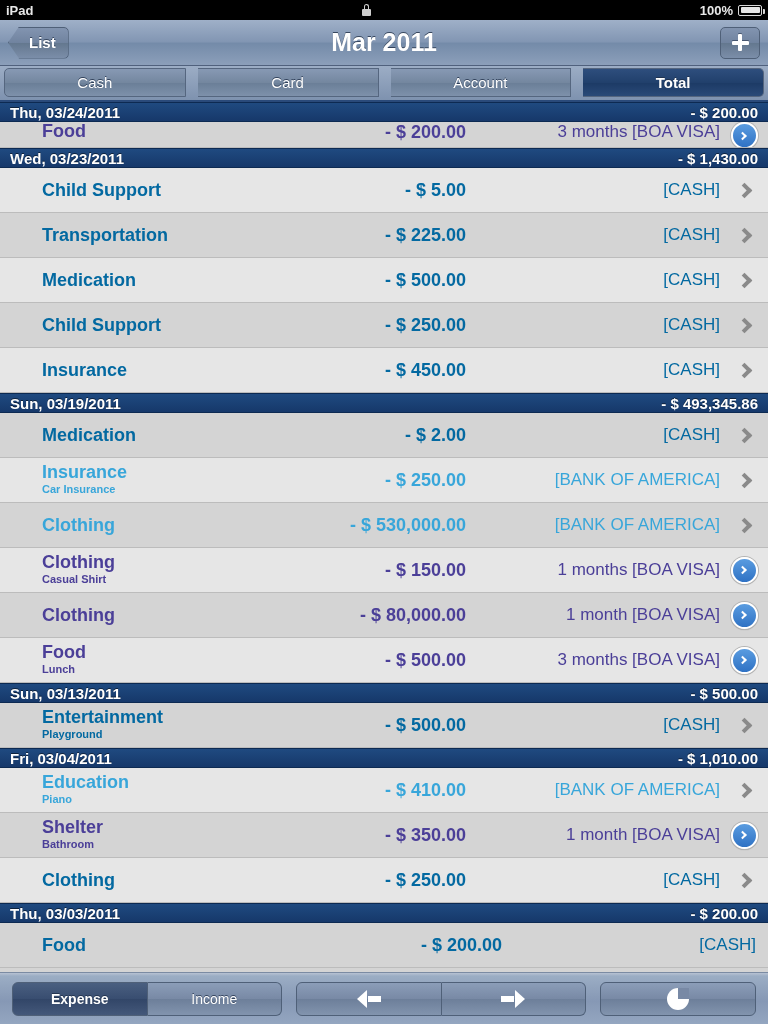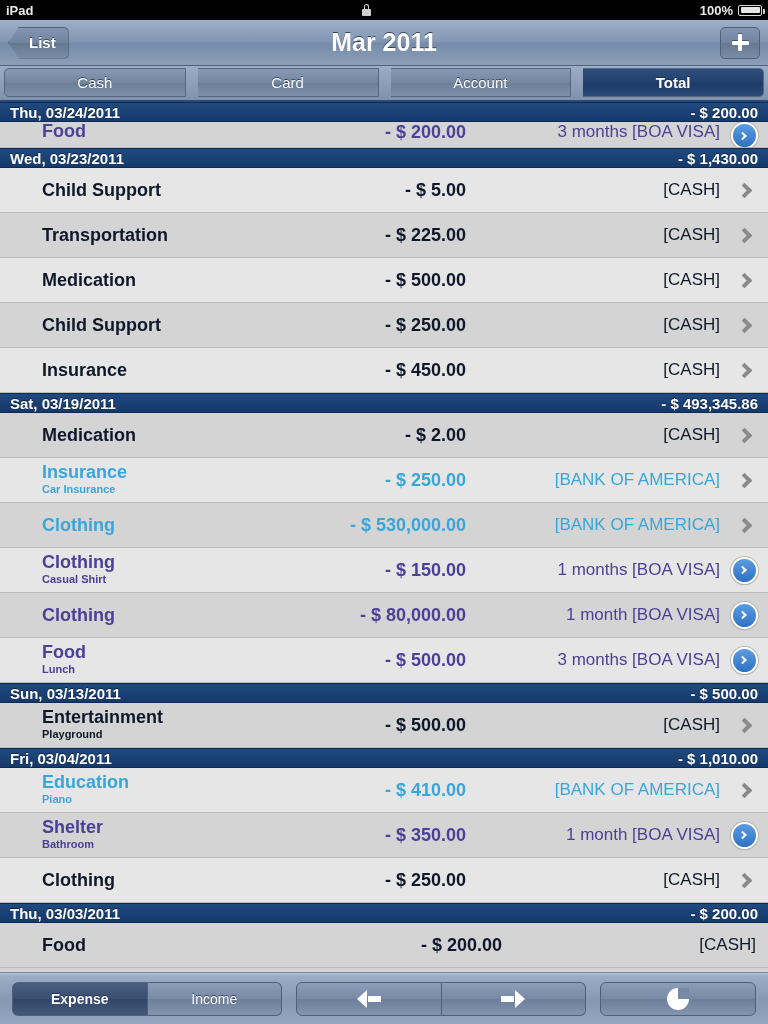--- a/index.html
+++ b/index.html
@@ -120,21 +120,21 @@
   .row.clipped { height:26px; align-items:flex-start; overflow:hidden; border-bottom:1px solid #bcbcbc; }
 
   .cell-cat { flex:0 0 300px; display:flex; flex-direction:column; justify-content:center; }
   .cat-name { font-size:18px; font-weight:bold; line-height:1.05; }
   .cat-sub { font-size:11px; font-weight:bold; line-height:1.25; margin-top:1px; }
   .cell-amt { flex:1 1 auto; text-align:right; font-size:18px; font-weight:bold; padding-right:10px; }
   .cell-acct { flex:0 0 250px; text-align:right; font-size:17px; padding-right:6px; white-space:nowrap; }
   .cell-chev { flex:0 0 36px; display:flex; align-items:center; justify-content:center; }
 
   
-  .c-cash   { color:#0f172a; }
+  .c-cash   { color:#0369a1; }
   .c-bank   { color:#38a6da; }
   .c-card   { color:#4b3f98; }
 
   .chev {
     width:11px; height:11px; border-right:4px solid #8a8a8a; border-top:4px solid #8a8a8a;
     transform:rotate(45deg); display:block;
   }
   .detail-btn {
     width:27px; height:27px; border-radius:50%;
     background:linear-gradient(to bottom,#5a9ce0,#2f72c4);
@@ -310,21 +310,21 @@
         <div class="cell-cat">
           <div class="cat-name c-cash">Insurance</div>
         </div>
         <div class="cell-amt c-cash">- $ 450.00</div>
         <div class="cell-acct c-cash">[CASH]</div>
         <div class="cell-chev">
           <span class="chev"></span>
         </div>
       </div>
       <div class="date-header">
-        <span class="dh-date">Sat, 03/19/2011</span>
+        <span class="dh-date">Sun, 03/19/2011</span>
         <span class="dh-total">- $ 493,345.86</span>
       </div>
       <div class="row">
         <div class="cell-cat">
           <div class="cat-name c-cash">Medication</div>
         </div>
         <div class="cell-amt c-cash">- $ 2.00</div>
         <div class="cell-acct c-cash">[CASH]</div>
         <div class="cell-chev">
           <span class="chev"></span>

